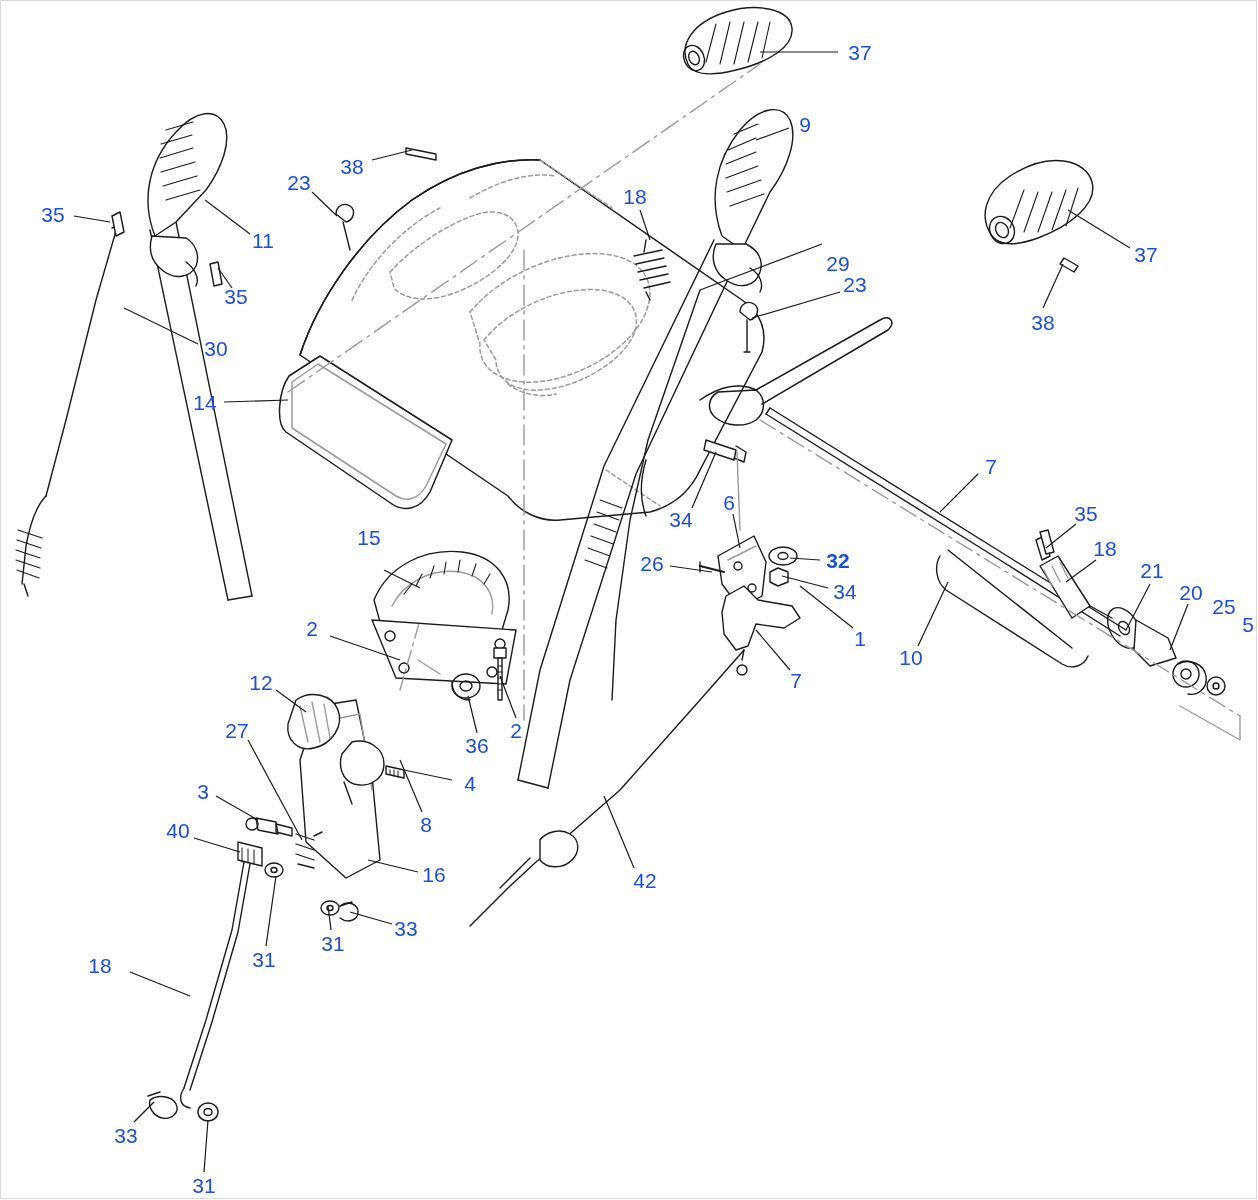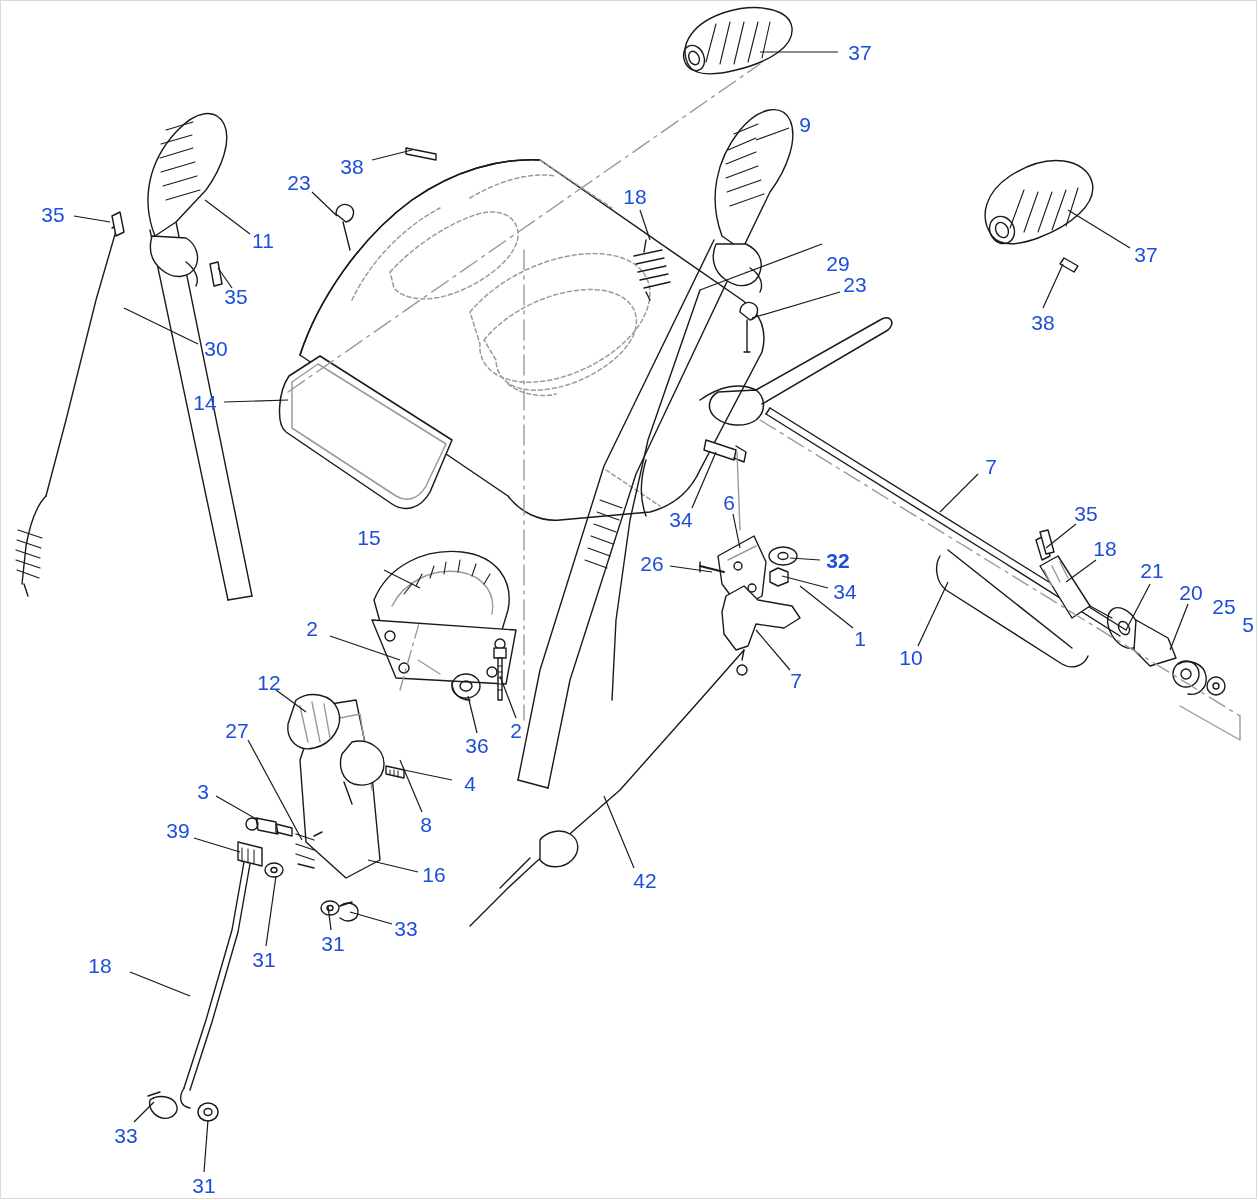--- a/index.html
+++ b/index.html
@@ -412,28 +412,28 @@
       <div class="callout" style="left: 652px; top: 563px;">26</div>
       <div class="callout" style="left: 1152px; top: 570px;">21</div>
       <div class="callout" style="left: 845px; top: 591px;">34</div>
       <div class="callout" style="left: 1191px; top: 592px;">20</div>
       <div class="callout" style="left: 1224px; top: 606px;">25</div>
       <div class="callout" style="left: 312px; top: 628px;">2</div>
       <div class="callout" style="left: 860px; top: 638px;">1</div>
       <div class="callout" style="left: 1248px; top: 624px;">5</div>
       <div class="callout" style="left: 911px; top: 657px;">10</div>
       <div class="callout" style="left: 796px; top: 680px;">7</div>
-      <div class="callout" style="left: 261px; top: 682px; margin-left: 8px;">12</div>
+      <div class="callout" style="left: 261px; top: 682px;">12</div>
       <div class="callout" style="left: 516px; top: 730px;">2</div>
       <div class="callout" style="left: 477px; top: 745px;">36</div>
       <div class="callout" style="left: 237px; top: 730px;">27</div>
       <div class="callout" style="left: 470px; top: 783px;">4</div>
       <div class="callout" style="left: 203px; top: 791px;">3</div>
       <div class="callout" style="left: 426px; top: 824px;">8</div>
-      <div class="callout" style="left: 178px; top: 830px;">39</div>
+      <div class="callout" style="left: 178px; top: 830px;">40</div>
       <div class="callout" style="left: 434px; top: 874px;">16</div>
       <div class="callout" style="left: 645px; top: 880px;">42</div>
       <div class="callout" style="left: 406px; top: 928px;">33</div>
       <div class="callout" style="left: 333px; top: 943px;">31</div>
       <div class="callout" style="left: 264px; top: 959px;">31</div>
       <div class="callout" style="left: 100px; top: 965px;">18</div>
       <div class="callout" style="left: 126px; top: 1135px;">33</div>
       <div class="callout" style="left: 204px; top: 1185px;">31</div>
     </div>
 

